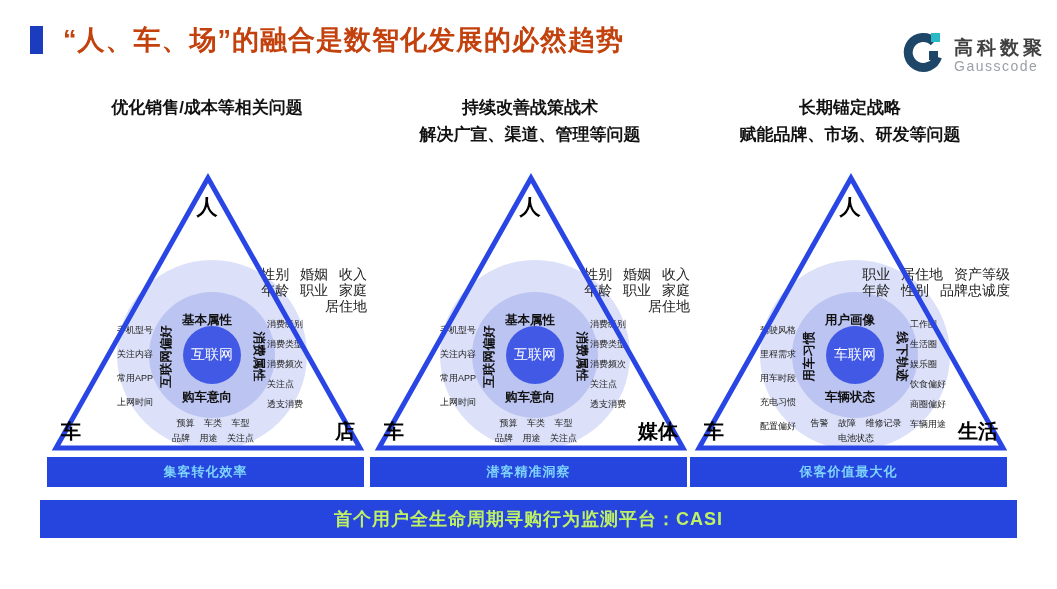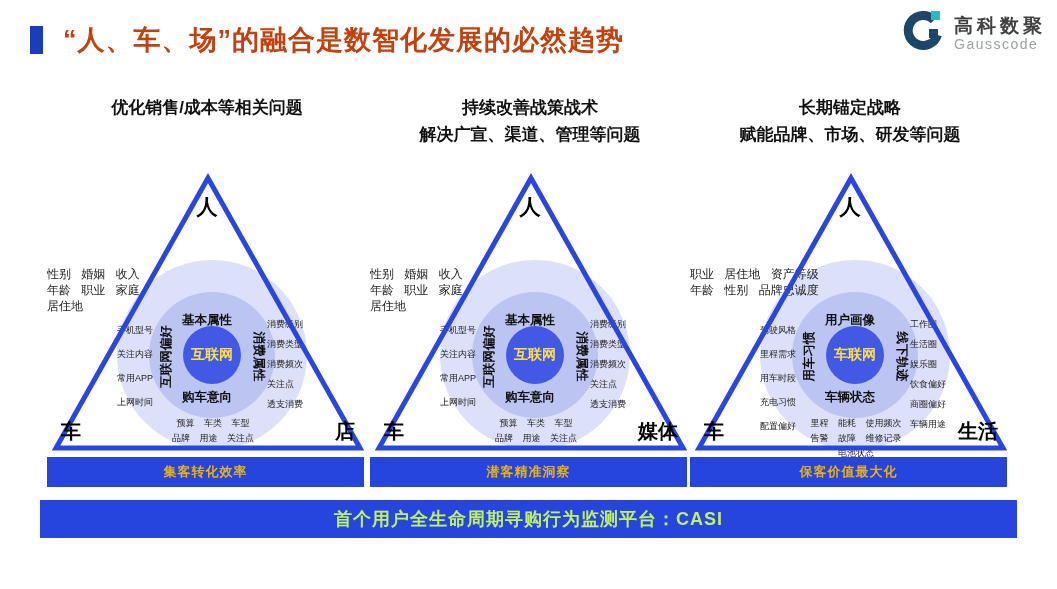--- a/index.html
+++ b/index.html
@@ -5,59 +5,59 @@
   * { margin:0; padding:0; box-sizing:border-box; }
   html,body { background:#ffffff; }
   body { font-family:"Liberation Sans","DejaVu Sans",sans-serif; }
   .page { position:relative; width:1057px; height:589px; background:#fff; overflow:hidden; }
 
   
   .title-block { position:absolute; left:30px; top:22px; display:flex; align-items:center; }
   .title-accent { width:13px; height:28px; background:#1b3cbe; margin-right:20px; }
   .page-title { font-size:27px; font-weight:800; color:#c2410c; letter-spacing:1px; }
 
-  .logo { position:absolute; left:900px; top:10px; display:flex; align-items:center; }
+  .logo { position:absolute; left:900px; top:32px; display:flex; align-items:center; }
   .logo-mark { width:46px; height:46px; margin-right:8px; }
   .logo-cn { font-size:19px; font-weight:700; color:#404040; letter-spacing:4px; line-height:22px; }
   .logo-en { font-size:14px; color:#9aa0a6; letter-spacing:1.5px; line-height:15px; }
 
   
   .col { position:absolute; top:88px; width:320px; height:420px; }
   .col-header { text-align:center; font-size:17px; font-weight:700; color:#111; line-height:27px; padding-top:6px; }
   .tri-area { position:absolute; top:82px; left:0; width:320px; height:290px; }
 
   .tri-svg { position:absolute; inset:0; z-index:4; pointer-events:none; }
 
   .c-outer { position:absolute; left:70px; top:90px; width:190px; height:190px; border-radius:50%; background:#dce0f8; z-index:1; }
   .c-mid   { position:absolute; left:102px; top:122px; width:126px; height:126px; border-radius:50%; background:#bcc4f1; z-index:2; }
   .c-inner { position:absolute; left:136px; top:156px; width:58px; height:58px; border-radius:50%; background:#4159e5;
              z-index:3; display:flex; align-items:center; justify-content:center;
-             color:#fde047; font-size:14px; font-weight:700; }
+             color:#ffffff; font-size:14px; font-weight:400; }
 
   .apex-label { position:absolute; left:0; right:0; top:23px; text-align:center; font-size:21px; font-weight:600; color:#000; z-index:5; }
   .corner-left  { position:absolute; left:14px;  top:248px; font-size:20px; font-weight:600; color:#000; z-index:5; }
   .corner-right { position:absolute; right:12px; top:248px; font-size:20px; font-weight:600; color:#000; z-index:5; }
 
   .ring-label { position:absolute; z-index:3; font-size:12.5px; font-weight:700; color:#111; text-align:center; }
   .ring-top    { left:0; right:0; top:142px; }
   .ring-bottom { left:0; right:0; top:219px; }
   .ring-left   { left:79px;  top:178px; width:80px; transform:rotate(-90deg); }
   .ring-right  { left:171px; top:178px; width:80px; transform:rotate(90deg); }
 
-  .outer-top    { position:absolute; left:0; right:0; top:96px; text-align:left; z-index:3;
-                  font-size:12px; color:#222; line-height:16px; word-spacing:7px; }
+  .outer-top    { position:absolute; left:0; right:0; top:96px; text-align:right; z-index:3;
+                  font-size:14px; color:#222; line-height:16px; word-spacing:7px; }
   .outer-bottom { position:absolute; left:12px; right:0; top:246px; text-align:center; z-index:3;
                   font-size:9px; color:#222; line-height:15px; word-spacing:7px; }
   .outer-left   { position:absolute; left:14px; top:154px; width:92px; display:flex; flex-direction:column;
                   align-items:flex-end; gap:11px; z-index:3; font-size:9px; color:#222; }
   .outer-right  { position:absolute; left:220px; top:148px; display:flex; flex-direction:column;
                   align-items:flex-start; gap:7px; z-index:3; font-size:9px; color:#222; }
 
   .col-bar { position:absolute; top:369px; left:0; width:317px; height:30px; background:#2644de;
-             color:#eab308; font-size:13px; font-weight:700; text-align:center; line-height:30px; letter-spacing:1px; }
+             color:#7dd3fc; font-size:13px; font-weight:700; text-align:center; line-height:30px; letter-spacing:1px; }
 
   .big-bar { position:absolute; left:40px; top:500px; width:977px; height:38px; background:#2644de;
              color:#bef264; font-size:18px; font-weight:700; text-align:center; line-height:38px; letter-spacing:1px; }
 </style>
 </head>
 <body>
 
 <div class="page">
 
   <div class="title-block">
@@ -197,21 +197,20 @@
           </div>
           <div class="outer-right">
             <div>工作圈</div>
             <div>生活圈</div>
             <div>娱乐圈</div>
             <div>饮食偏好</div>
             <div>商圈偏好</div>
             <div>车辆用途</div>
           </div>
           <div class="outer-bottom">
-            <div>里程 能耗 使用频次</div>
             <div>告警 故障 维修记录</div>
             <div>电池状态</div>
           </div>
         </div>
         <div class="col-bar">保客价值最大化</div>
       </div>
     </div>
 
   <div class="big-bar">首个用户全生命周期寻购行为监测平台：CASI</div>
 

